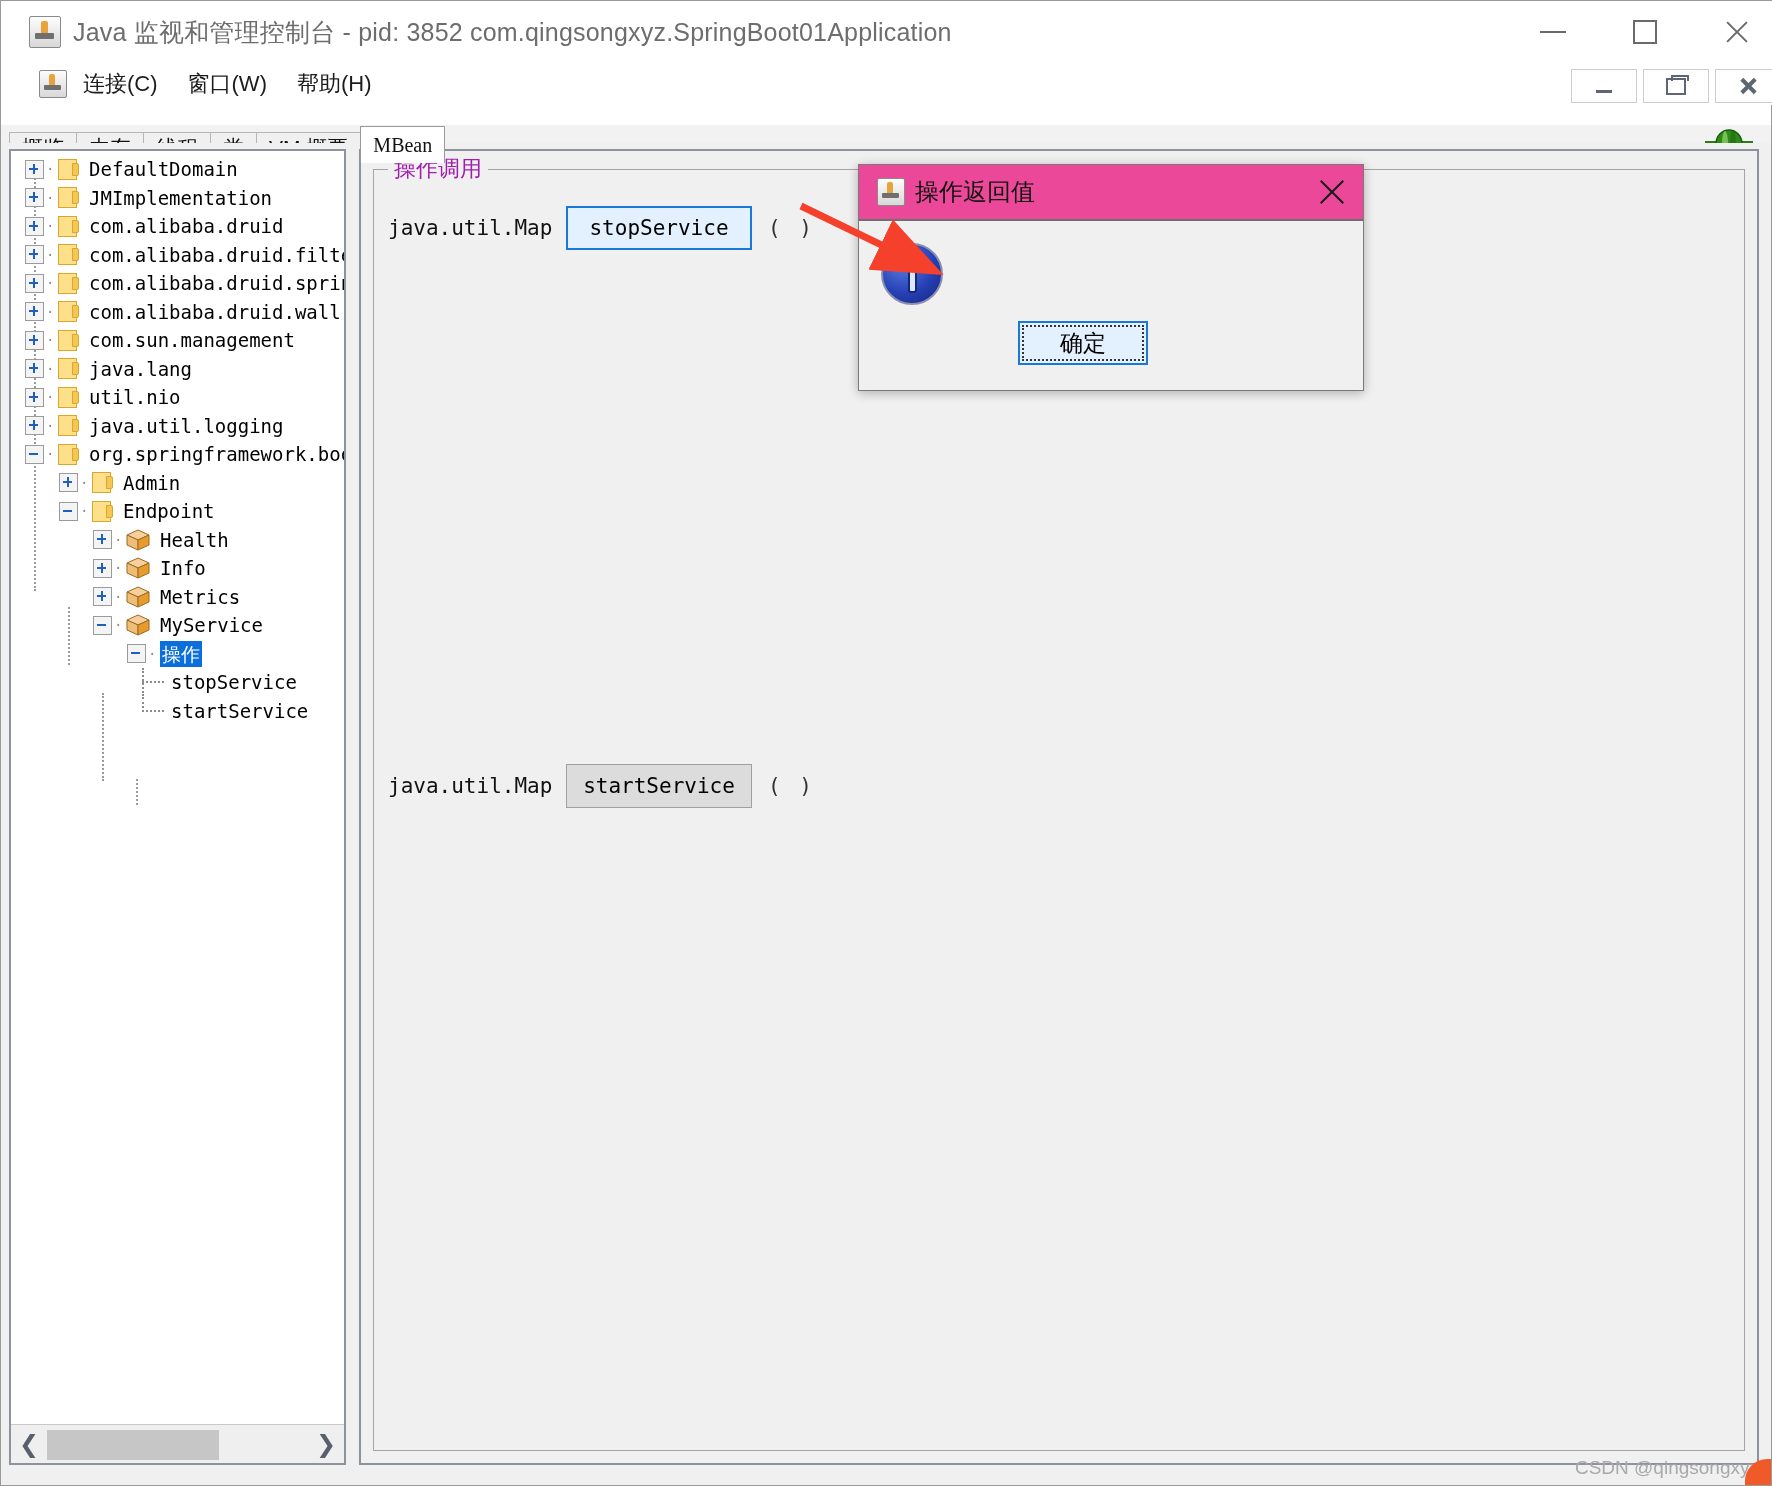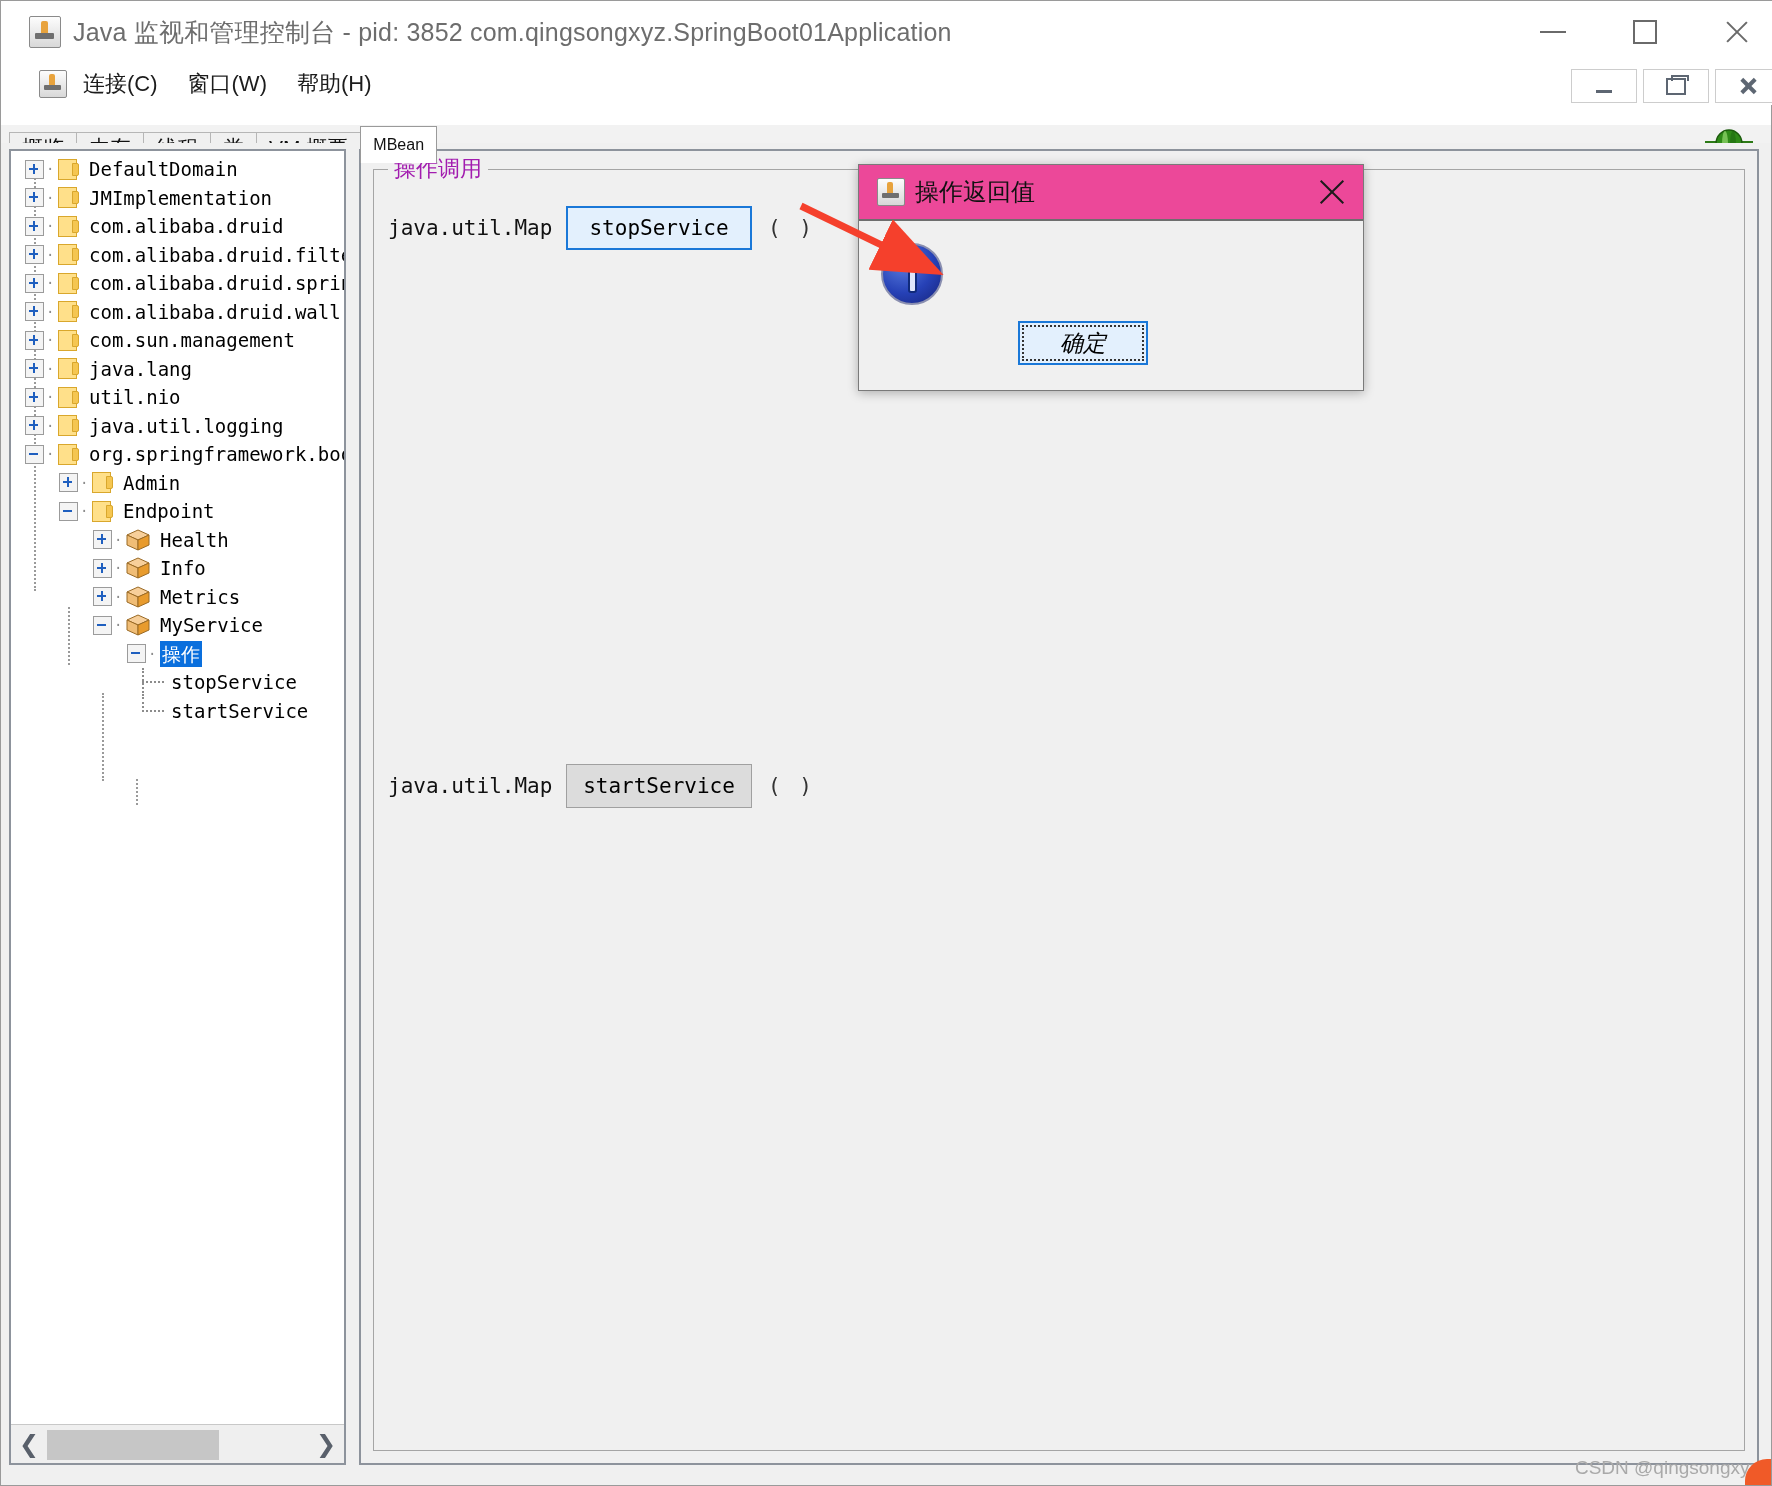--- a/index.html
+++ b/index.html
@@ -96,22 +96,22 @@
   .ib-close:after{transform:rotate(-45deg);}
 
   
   .tabstrip{
     position:absolute;left:0;top:104px;width:1770px;height:38px;
     background:#f2f2f2;border-bottom:1px solid #9a9a9a;margin-top:20px;
   }
   .tabs{position:absolute;left:8px;top:4px;display:flex;align-items:flex-end;height:34px;}
   .tab{
     height:30px;padding:0 12px;display:flex;align-items:center;justify-content:center;
-    font-family:Liberation Sans, sans-serif;
-    font-size:16px;color:#111;background:#f0f0f0;
+    font-family:Liberation Serif, serif;
+    font-size:20px;color:#111;background:#f0f0f0;
     border:1px solid #b6b6b6;border-bottom:none;margin-right:-1px;
   }
   .tab.cjk{font-family:"Liberation Sans",sans-serif;font-size:21px;}
   .tab.active{
     background:#ffffff;height:36px;border-color:#9a9a9a;position:relative;z-index:3;
   }
   .conn-ico{
     position:absolute;right:16px;top:4px;width:52px;height:30px;
   }
   
@@ -261,21 +261,21 @@
     font-family:"DejaVu Sans Mono","Liberation Mono",monospace;font-size:25px;color:#000;
     display:flex;align-items:center;padding-left:10px;
   }
   .dlg-ok{
     position:absolute;left:159px;top:100px;width:130px;height:44px;
     background:#e3f0fd;border:2px solid #1a78d8;box-sizing:border-box;
     display:flex;align-items:center;justify-content:center;
   }
   .dlg-ok span{
     display:flex;align-items:center;justify-content:center;
-    width:118px;height:32px;border:2px dotted #333;font-size:23px;color:#000;font-style:italic;
+    width:118px;height:32px;border:2px dotted #333;font-size:23px;color:#000;
   }
   .arrow{position:absolute;left:0;top:0;pointer-events:none;}
   .watermark{
     position:absolute;right:12px;bottom:6px;font-size:19px;color:#a9a9a9;
     font-family:"Liberation Sans",sans-serif;
   }
   .corner{
     position:absolute;right:0;bottom:0;width:26px;height:26px;
     background:#f05a28;border-radius:22px 0 0 0;
   }

